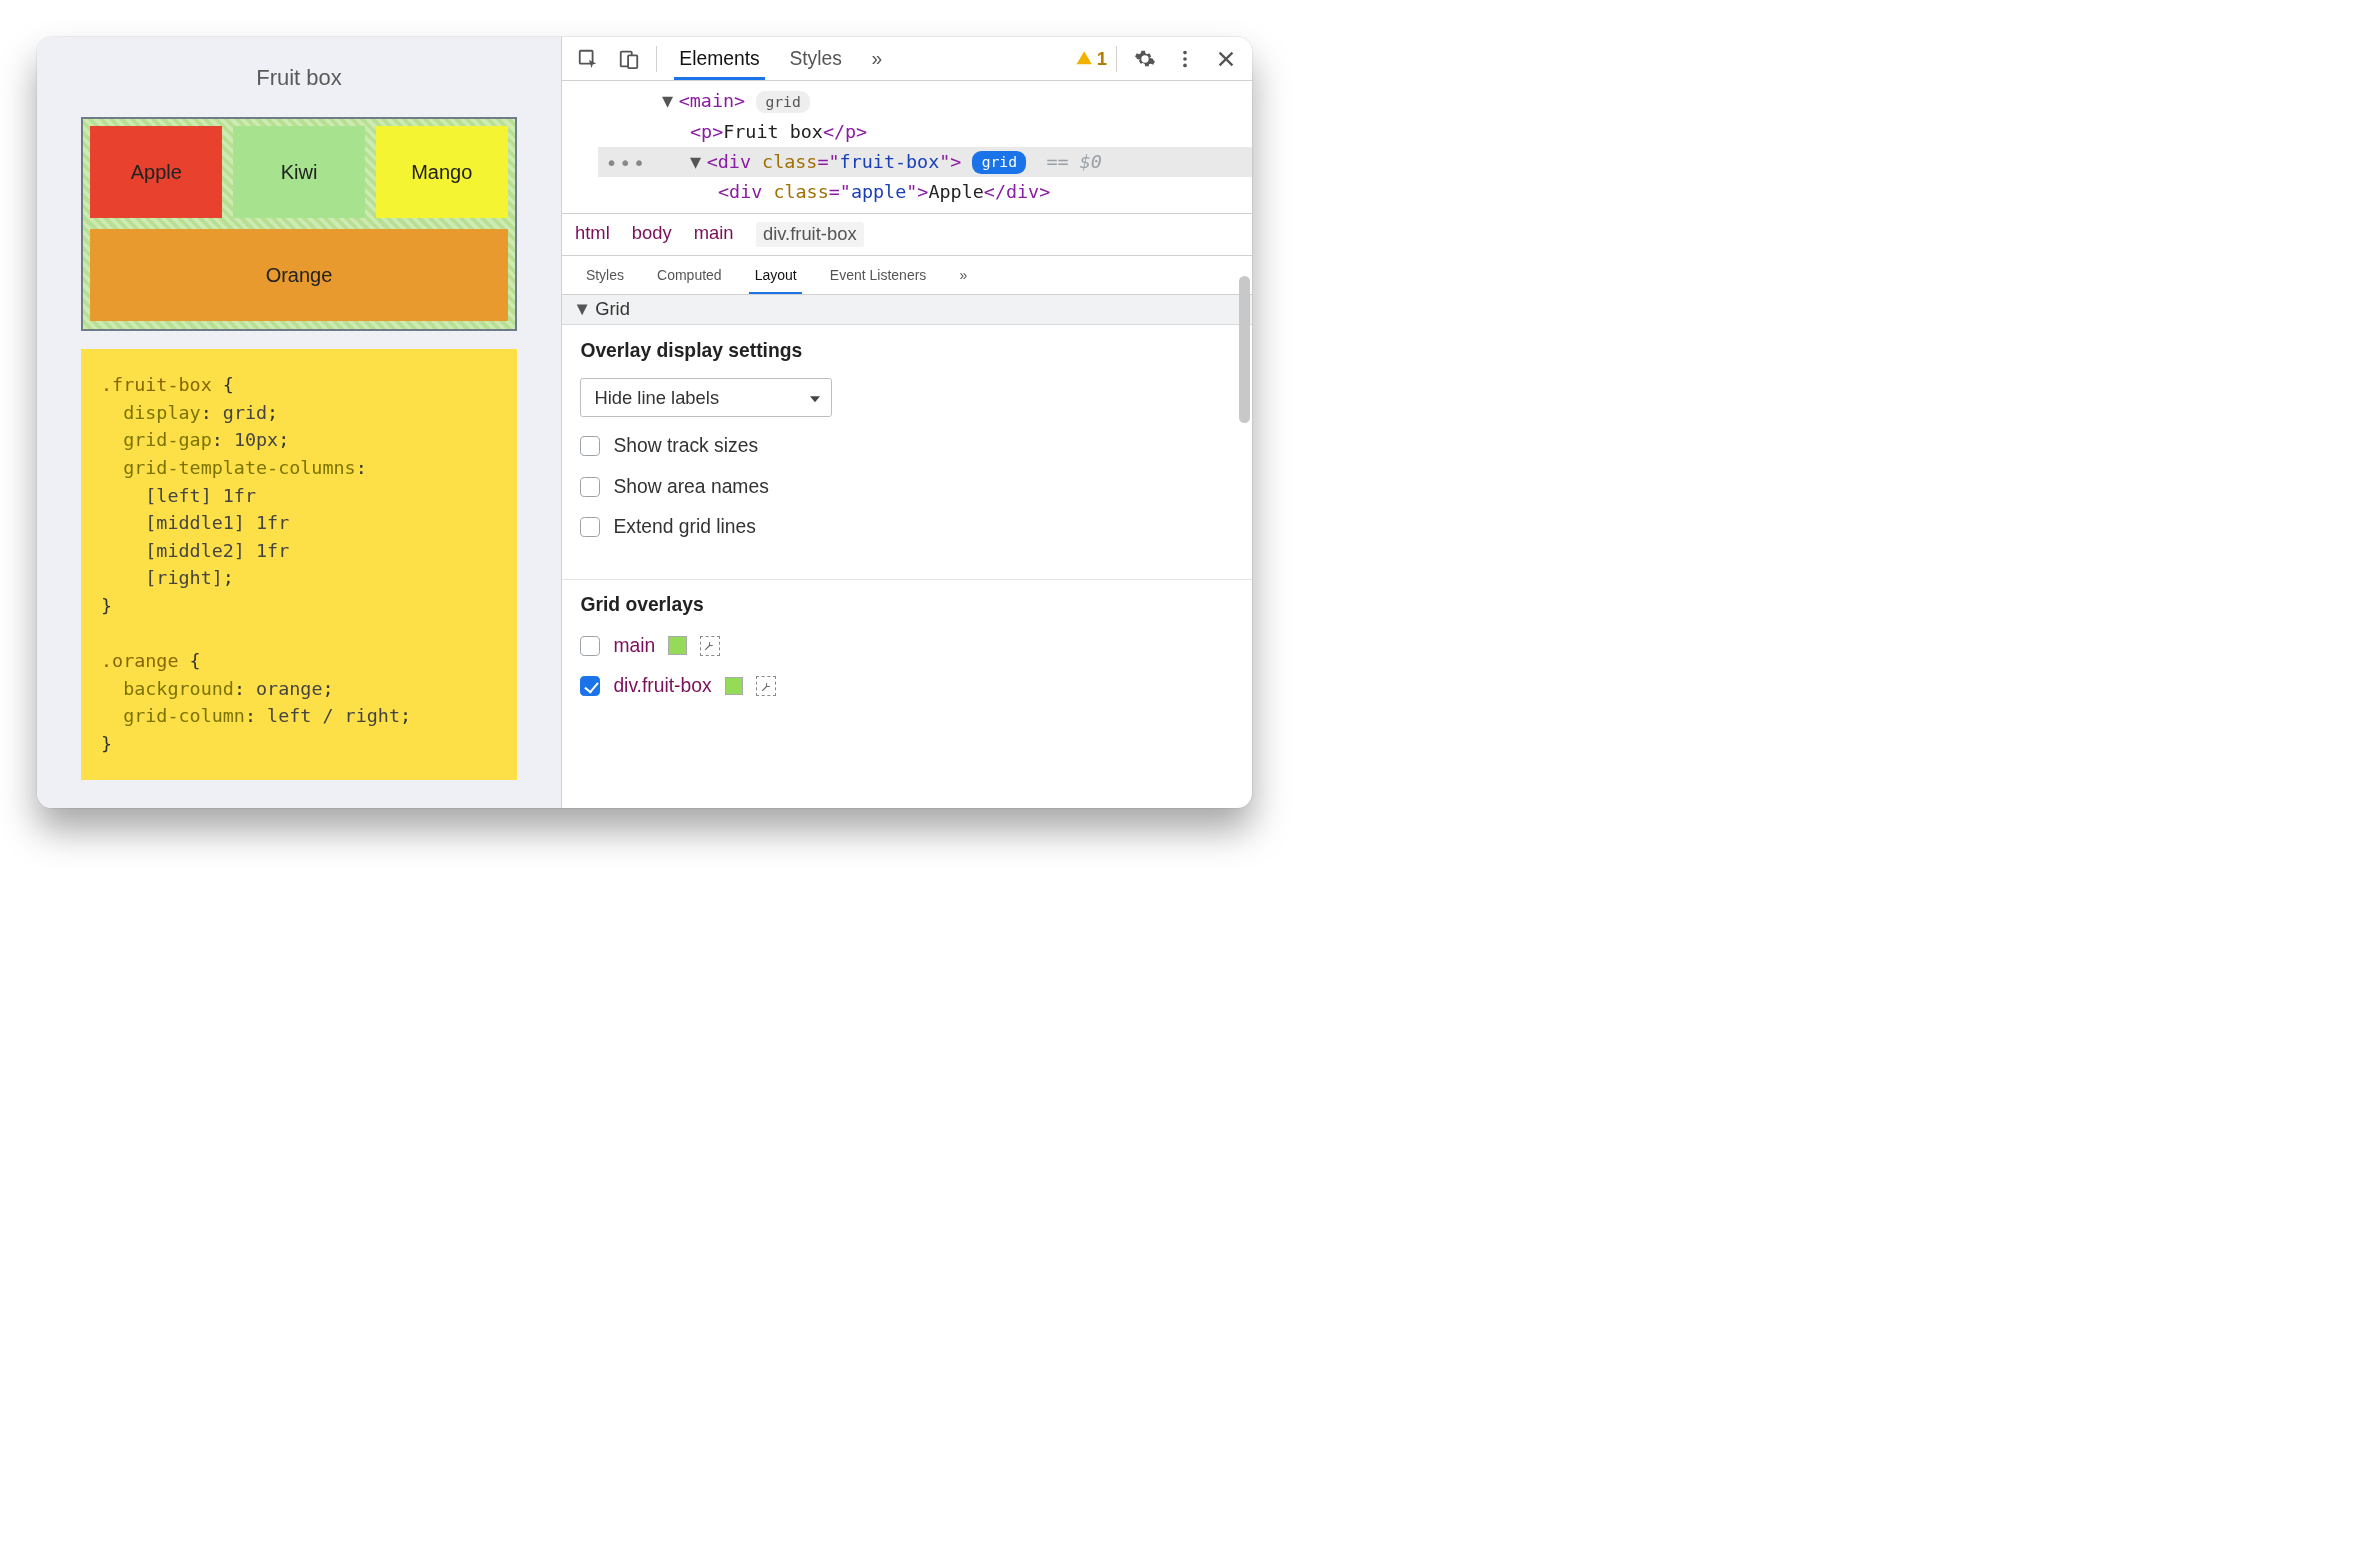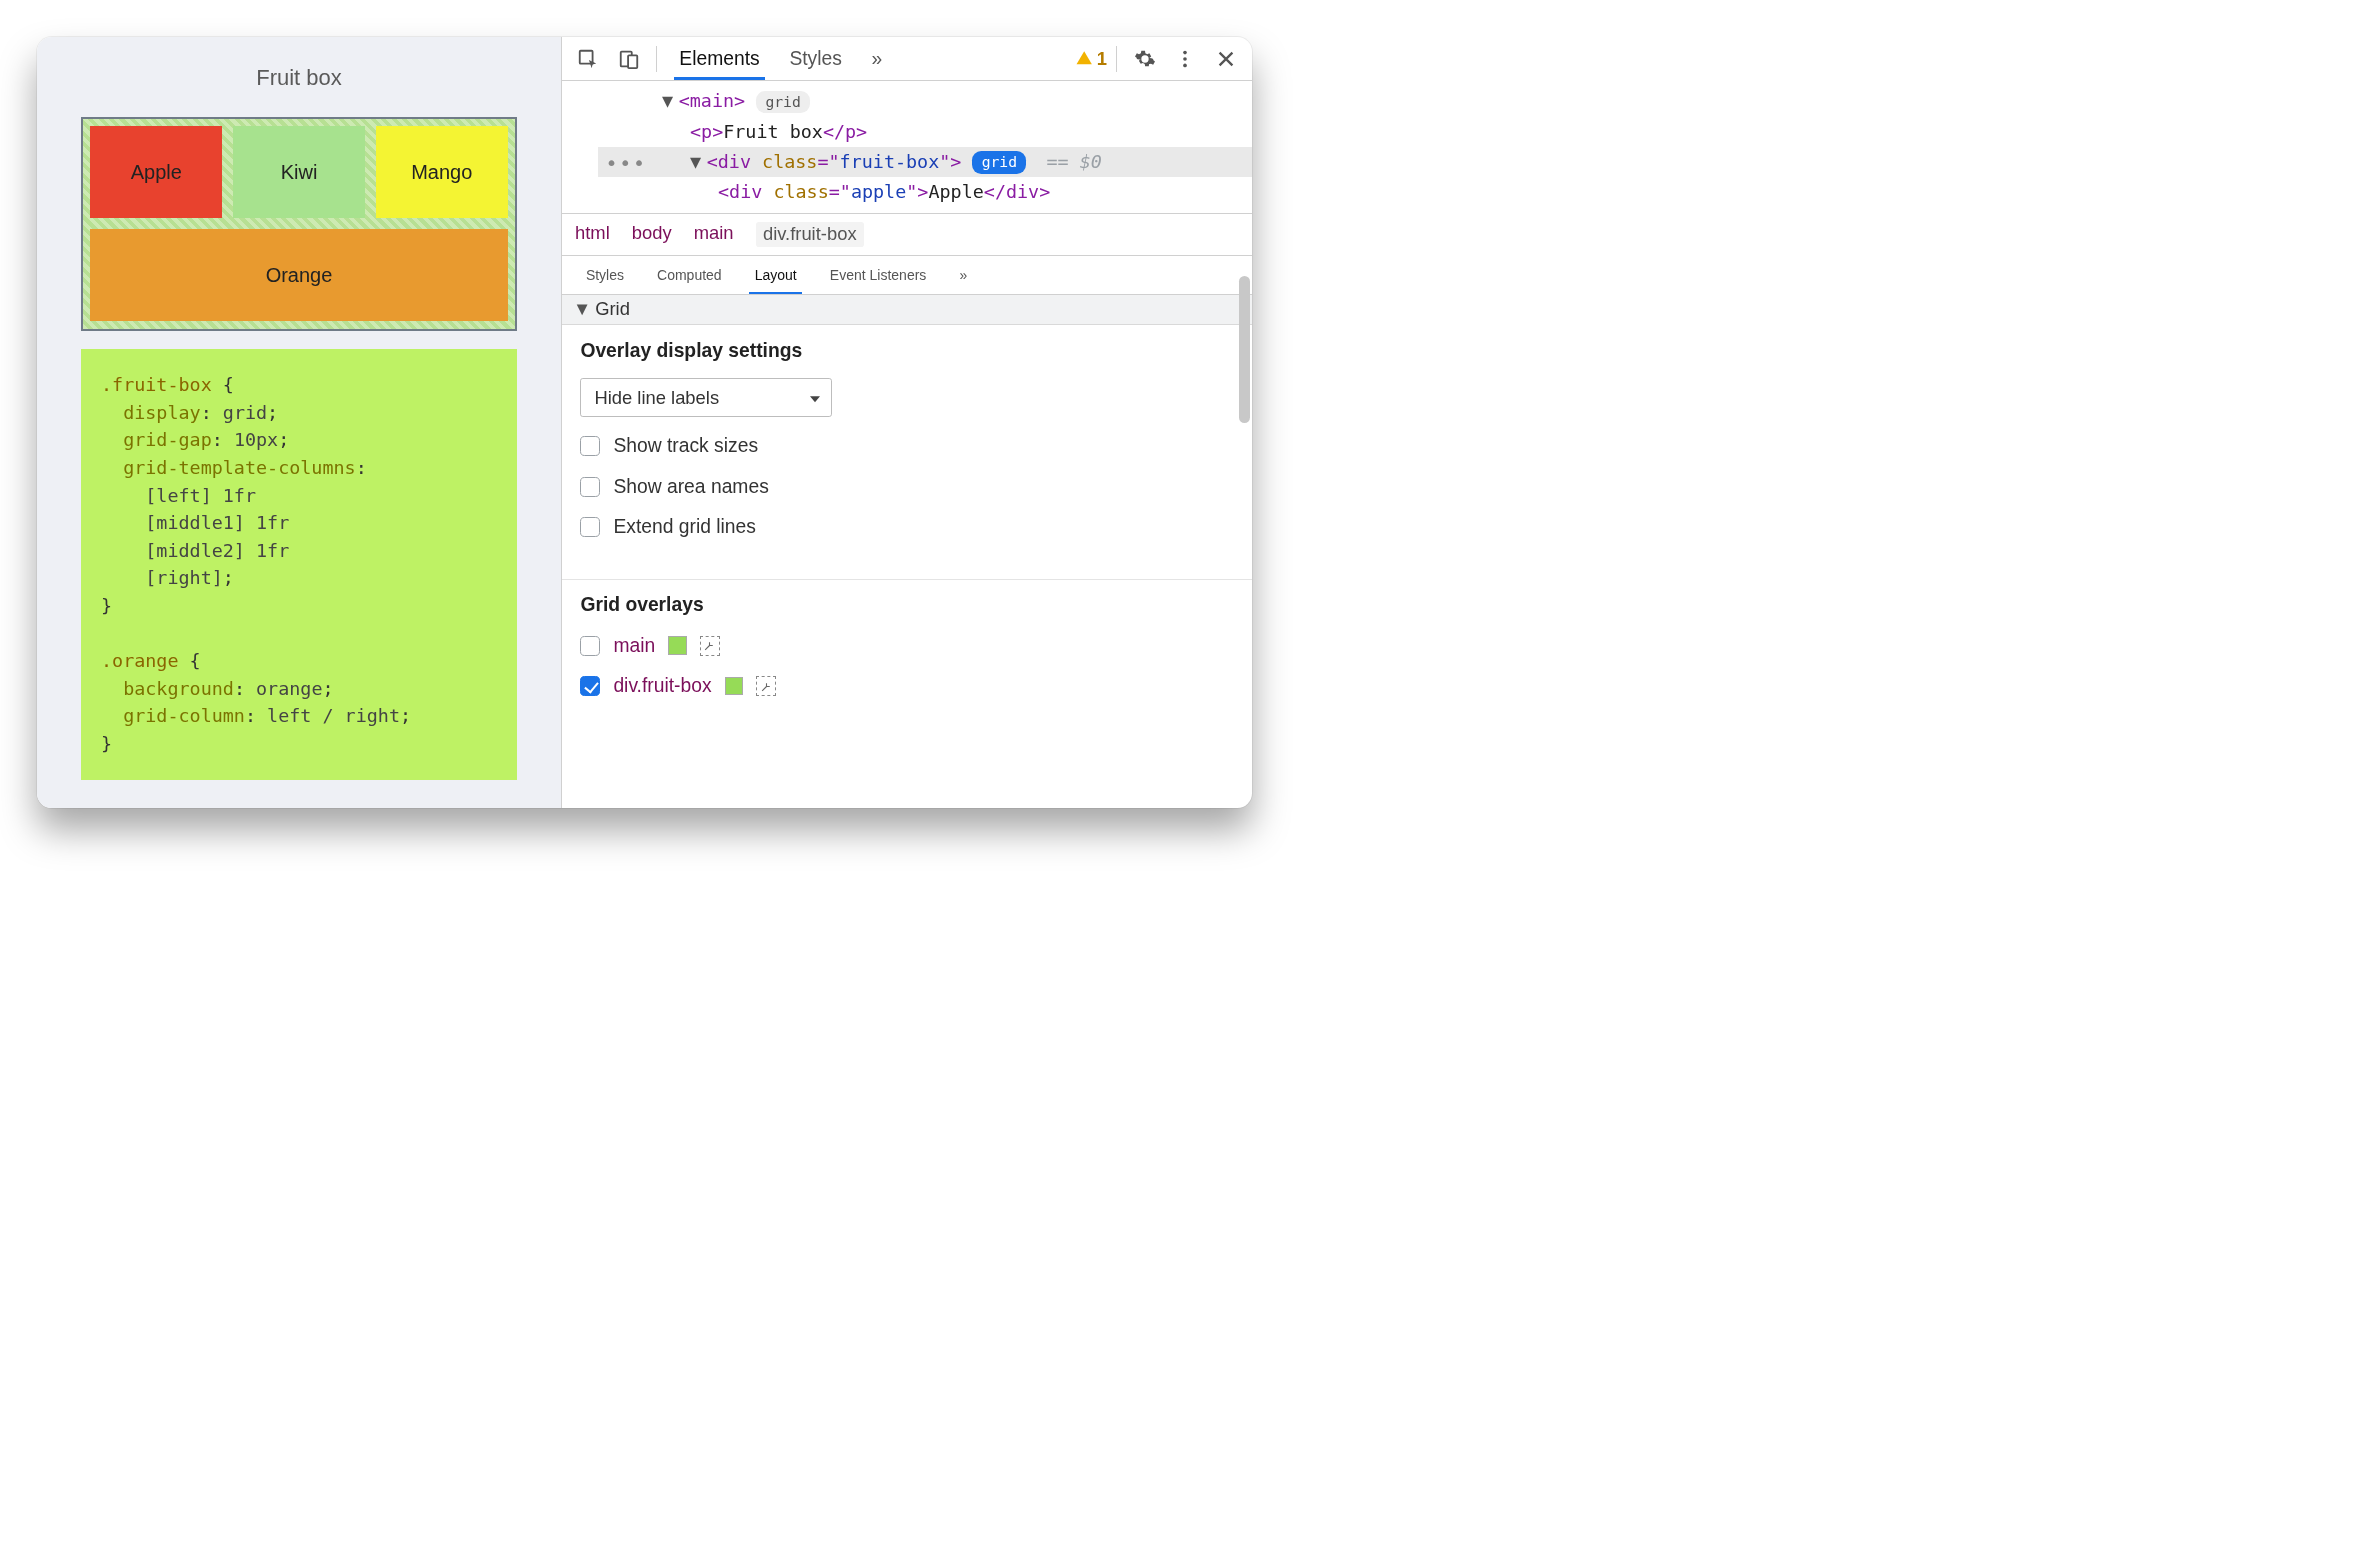--- a/index.html
+++ b/index.html
@@ -51,21 +51,21 @@
     justify-content: center;
     font-size: 20px;
     color: #222;
   }
   .apple  { background: #e8422e; }
   .kiwi   { background: #a7e28e; text-align: center; }
   .mango  { background: #f4f433; }
   .orange { background: #e89a2f; grid-column: 1 / span 3; }
   .codebox {
     margin-top: 18.4px;
-    background: #bef264;
+    background: #fde047;
     padding: 22px 20px;
     font-family: ui-monospace, Menlo, Consolas, monospace;
     font-size: 18.4px;
     line-height: 1.5;
     white-space: pre;
     color: #333;
   }
   .sel   { color: #8a6500; }
   .prop  { color: #7b7300; }
   .val   { color: #444; }

